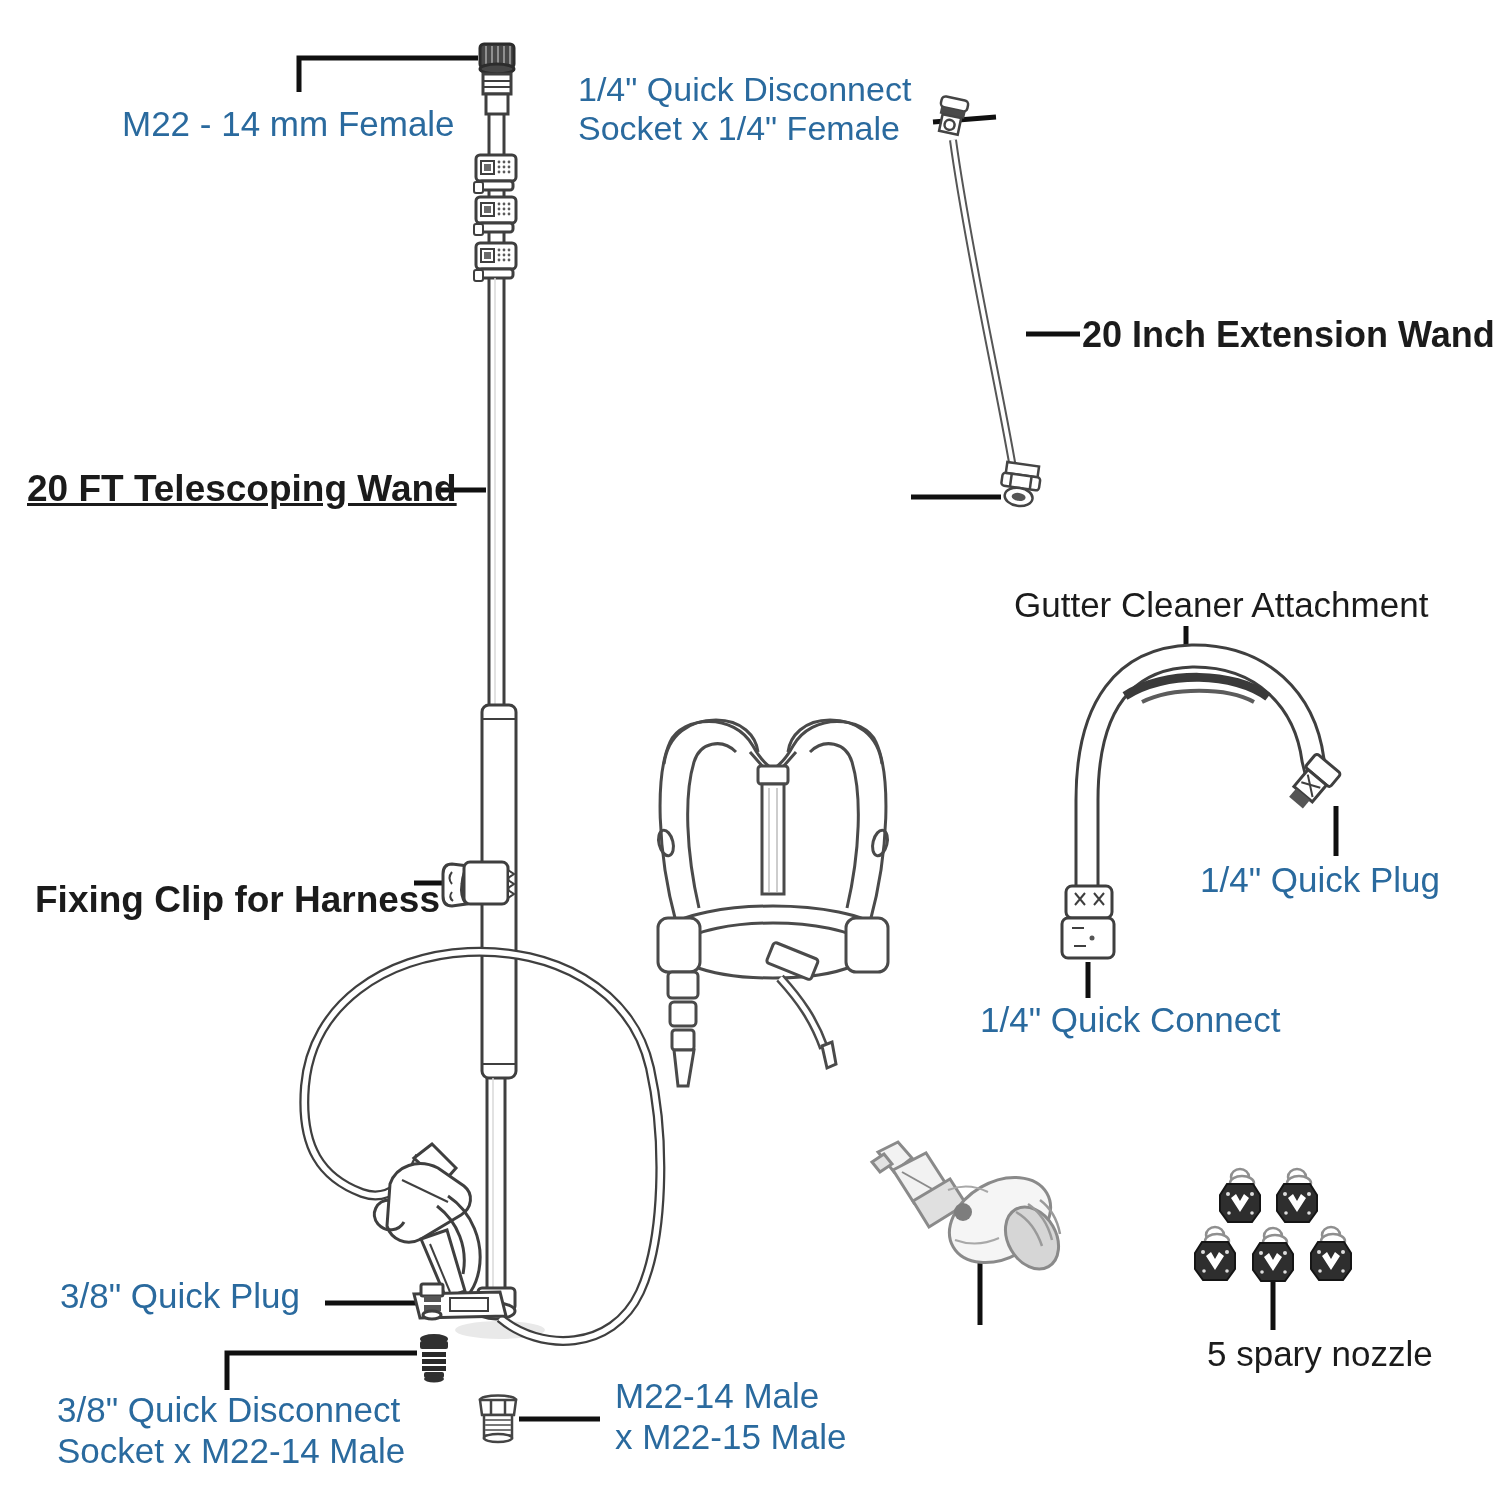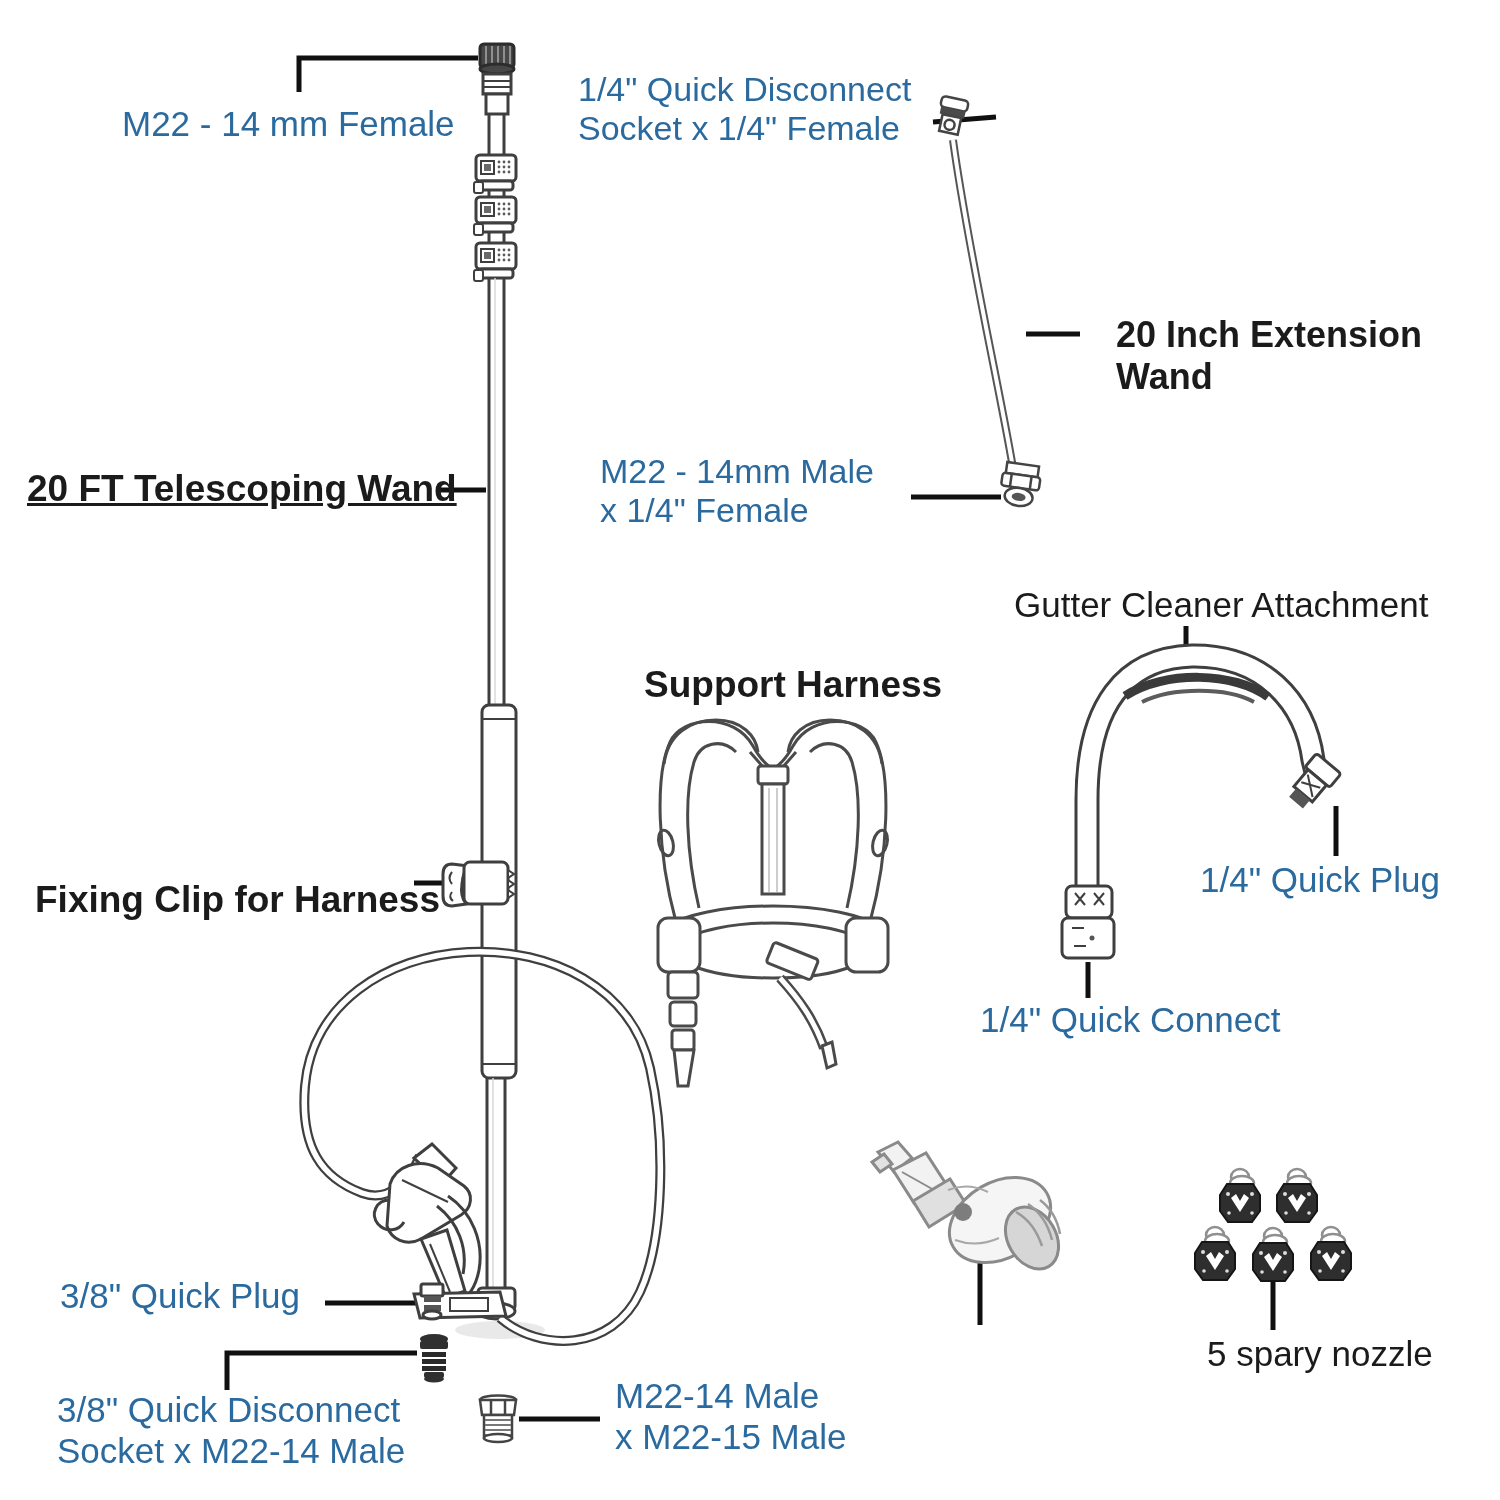--- a/index.html
+++ b/index.html
@@ -347,26 +347,23 @@
       <line x1="485" y1="1430" x2="511" y2="1430"></line>
           <line x1="485" y1="1435" x2="511" y2="1435"></line>
     </g>
     <ellipse cx="498" cy="1438" rx="14" ry="4"></ellipse>
   </g>
 </svg>
 
   <div class="label blue fs35" style="left:122px;top:104px;">M22 - 14 mm Female</div>
   <div class="label blue fs34" style="left:578px;top:70px;">1/4" Quick Disconnect
 Socket x 1/4" Female</div>
-  <div class="label ink fs36 semibold" style="left:1116px;top:314px;">20 Inch Extension Wand</div>
+  <div class="label ink fs36 semibold" style="left:1082px;top:314px;">20 Inch Extension Wand</div>
   <div class="label ink fs37 semibold" style="left:27px;top:468px;text-decoration:underline;">20 FT Telescoping Wand</div>
-  <div class="label blue fs34" style="left:600px;top:452px;">M22 - 14mm Male
-x 1/4" Female</div>
   <div class="label ink fs35" style="left:1014px;top:585px;">Gutter Cleaner Attachment</div>
-  <div class="label ink fs37 semibold" style="left:644px;top:664px;">Support Harness</div>
   <div class="label ink fs37 semibold" style="left:35px;top:858px;margin-top:21px;">Fixing Clip for Harness</div>
   <div class="label blue fs35" style="left:1200px;top:860px;">1/4" Quick Plug</div>
   <div class="label blue fs35" style="left:980px;top:1000px;">1/4" Quick Connect</div>
   <div class="label blue fs35" style="left:60px;top:1276px;">3/8" Quick Plug</div>
   <div class="label ink fs35" style="left:1207px;top:1334px;">5 spary nozzle</div>
   <div class="label blue fs35" style="left:57px;top:1390px;">3/8" Quick Disconnect
 Socket x M22-14 Male</div>
   <div class="label blue fs35" style="left:615px;top:1376px;">M22-14 Male
 x M22-15 Male</div>
 

